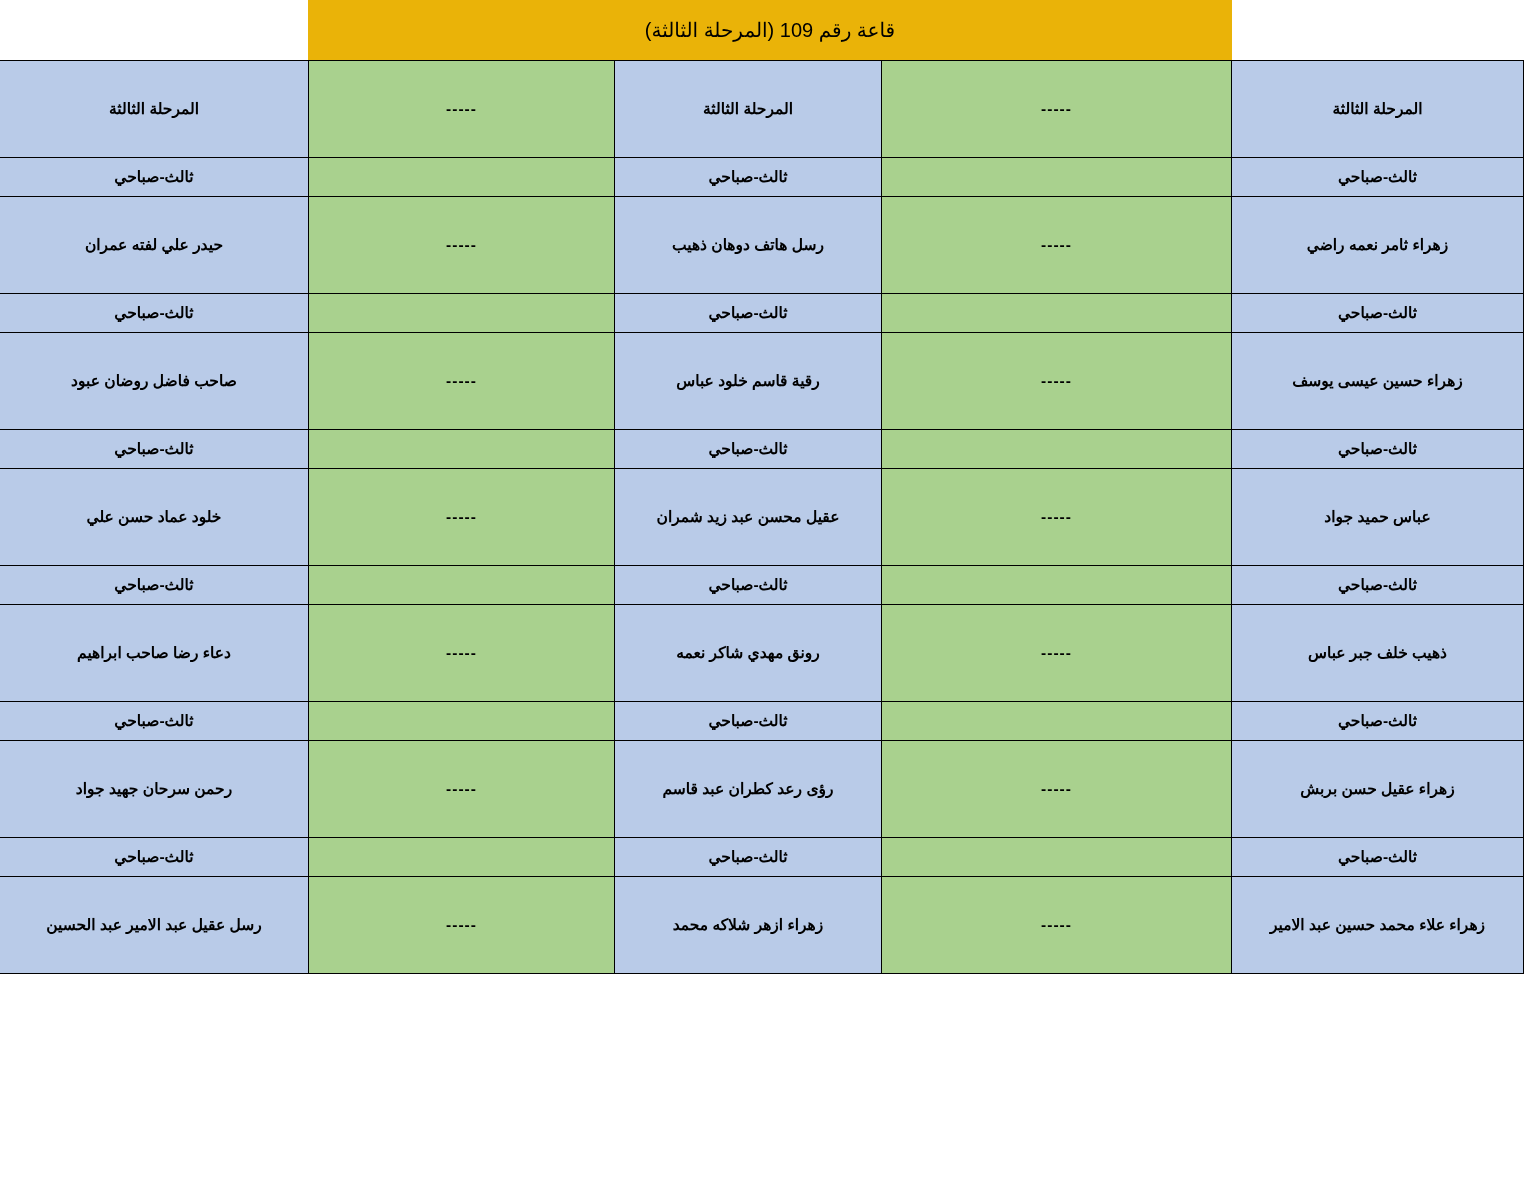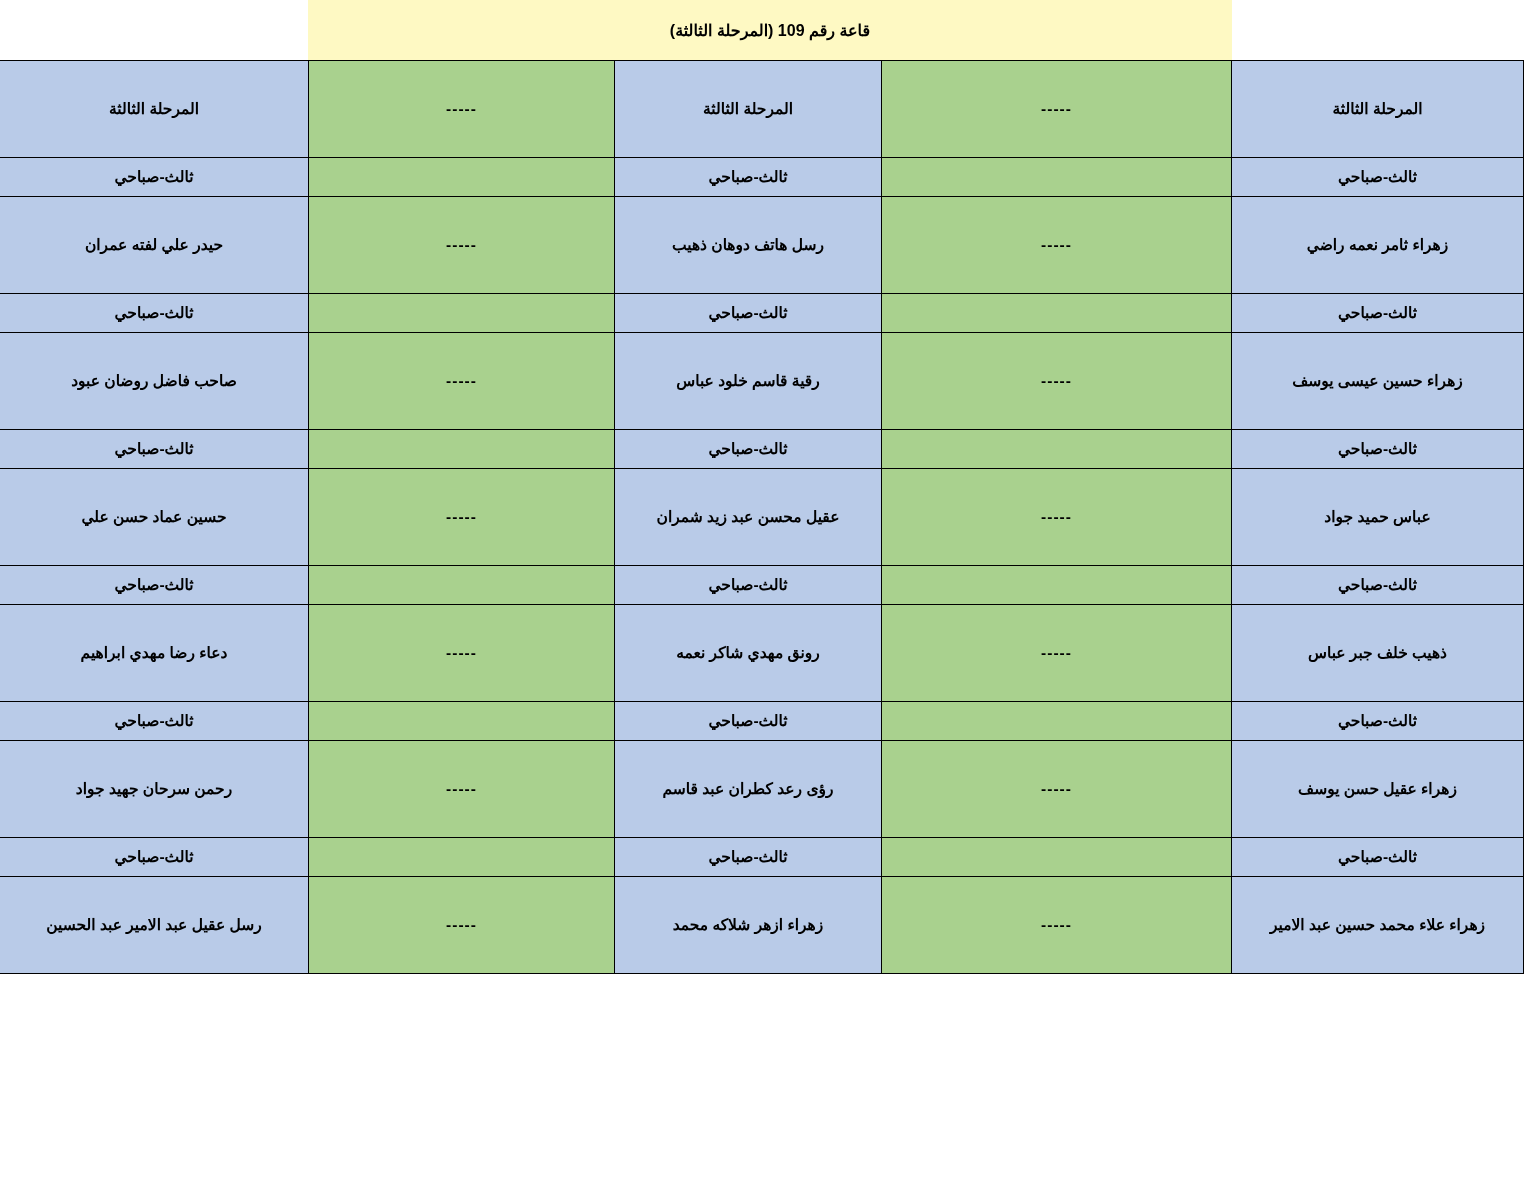--- a/index.html
+++ b/index.html
@@ -52,23 +52,23 @@
     padding: 2px 4px;
     overflow: hidden;
     white-space: nowrap;
   }
   
   tr.title-row td {
     border: none;
     border-bottom: 1px solid #000;
   }
   tr.title-row td.title-cell {
-    font-size: 16px;
-    font-weight: bold;
-    background: #fef9c3;
+    font-size: 20px;
+    font-weight: normal;
+    background: #eab308;
     height: 56px;
   }
   tr.title-row td.blank-edge {
     background: #ffffff;
   }
   .c-blue { background: #b9cbe8; }
   .c-green { background: #a9d18e; }
   .name-row td { height: 92px; margin-top: 17px; }
   .stage-row td { height: 34px; font-size: 15px; margin-left: 44px; }
   .dash { letter-spacing: 1px; font-weight: bold; }
@@ -139,47 +139,47 @@
       <td class="c-blue">ثالث-صباحي</td>
       <td class="c-green"></td>
       <td class="c-blue">ثالث-صباحي</td>
     </tr>
 
     <tr class="name-row">
       <td class="c-blue">عباس حميد جواد</td>
       <td class="c-green dash">-----</td>
       <td class="c-blue">عقيل محسن عبد زيد شمران</td>
       <td class="c-green dash">-----</td>
-      <td class="c-blue">حسين عماد حسن علي</td>
+      <td class="c-blue">خلود عماد حسن علي</td>
     </tr>
     <tr class="stage-row">
       <td class="c-blue">ثالث-صباحي</td>
       <td class="c-green"></td>
       <td class="c-blue">ثالث-صباحي</td>
       <td class="c-green"></td>
       <td class="c-blue">ثالث-صباحي</td>
     </tr>
 
     <tr class="name-row">
       <td class="c-blue">ذهيب خلف جبر عباس</td>
       <td class="c-green dash">-----</td>
       <td class="c-blue">رونق مهدي شاكر نعمه</td>
       <td class="c-green dash">-----</td>
-      <td class="c-blue">دعاء رضا مهدي ابراهيم</td>
-    </tr>
-    <tr class="stage-row">
-      <td class="c-blue">ثالث-صباحي</td>
-      <td class="c-green"></td>
-      <td class="c-blue">ثالث-صباحي</td>
-      <td class="c-green"></td>
-      <td class="c-blue">ثالث-صباحي</td>
-    </tr>
-
-    <tr class="name-row">
-      <td class="c-blue">زهراء عقيل حسن يوسف</td>
+      <td class="c-blue">دعاء رضا صاحب ابراهيم</td>
+    </tr>
+    <tr class="stage-row">
+      <td class="c-blue">ثالث-صباحي</td>
+      <td class="c-green"></td>
+      <td class="c-blue">ثالث-صباحي</td>
+      <td class="c-green"></td>
+      <td class="c-blue">ثالث-صباحي</td>
+    </tr>
+
+    <tr class="name-row">
+      <td class="c-blue">زهراء عقيل حسن بربش</td>
       <td class="c-green dash">-----</td>
       <td class="c-blue">رؤى رعد كطران عبد قاسم</td>
       <td class="c-green dash">-----</td>
       <td class="c-blue">رحمن سرحان جهيد جواد</td>
     </tr>
     <tr class="stage-row">
       <td class="c-blue">ثالث-صباحي</td>
       <td class="c-green"></td>
       <td class="c-blue">ثالث-صباحي</td>
       <td class="c-green"></td>

